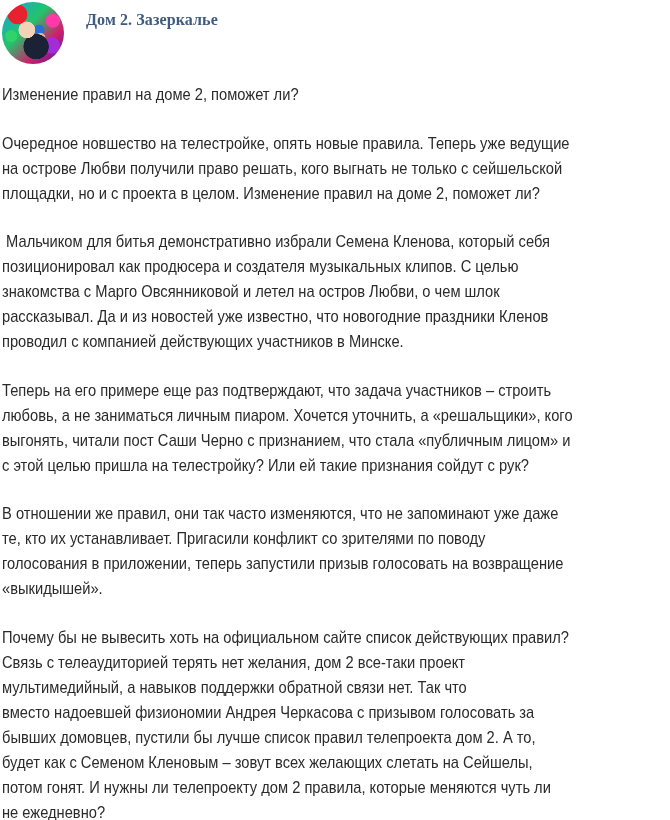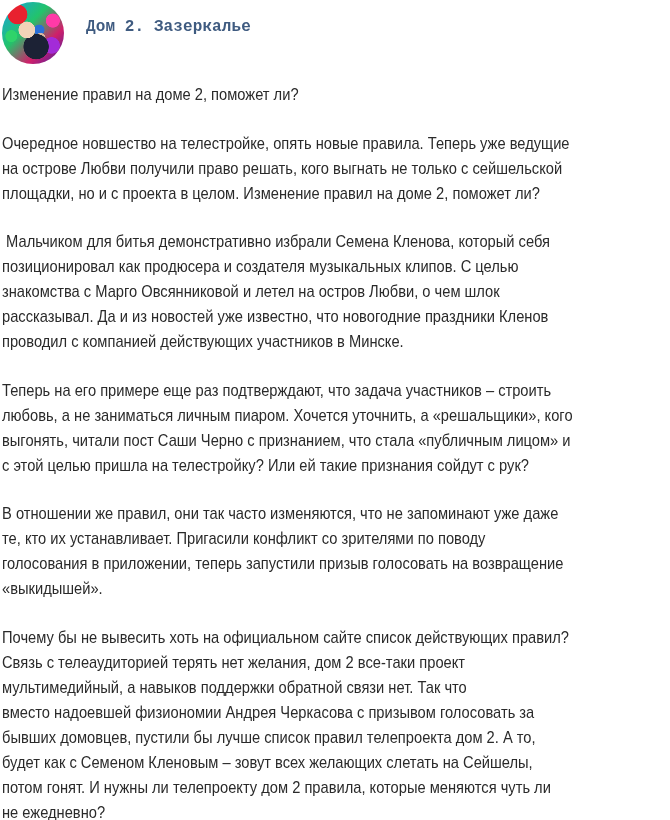--- a/index.html
+++ b/index.html
@@ -14,22 +14,22 @@
         radial-gradient(circle at 55% 72%, #1c2235 0 22%, transparent 23%),
         radial-gradient(circle at 62% 58%, #d9b7a0 0 9%, transparent 10%),
         radial-gradient(circle at 60% 45%, #2b6fd6 0 10%, transparent 11%),
         radial-gradient(circle at 82% 30%, #ff3aa8 0 10%, transparent 11%),
         radial-gradient(circle at 15% 55%, #2fd36a 0 9%, transparent 10%),
         radial-gradient(circle at 80% 70%, #a32bd8 0 12%, transparent 13%),
         linear-gradient(135deg, #1aa0e8 0%, #22c46b 40%, #d01f6a 70%, #3a1ea8 100%);
     }
     .title {
       position: absolute; left: 86px; top: 11px;
-      font-family: Liberation Mono, monospace; font-weight: bold; font-size: 16px;
-      color: #3f5b80; letter-spacing: 0.1px; margin-top: 7px;
+      font-family: Liberation Serif, serif; font-weight: bold; font-size: 16px;
+      color: #3f5b80; letter-spacing: 0.1px;
     }
     .post {
       position: absolute; left: 2px; top: 82px; width: 700px;
       font-family: "Liberation Sans", sans-serif; font-size: 16.6px; color: #2a2a2a;
       transform: scaleX(0.885); transform-origin: 0 0;
     }
     .para { margin: 0; line-height: 25px; }
     .line { display: block; white-space: nowrap; }
     .gap { height: 23.5px; }
   </style>

